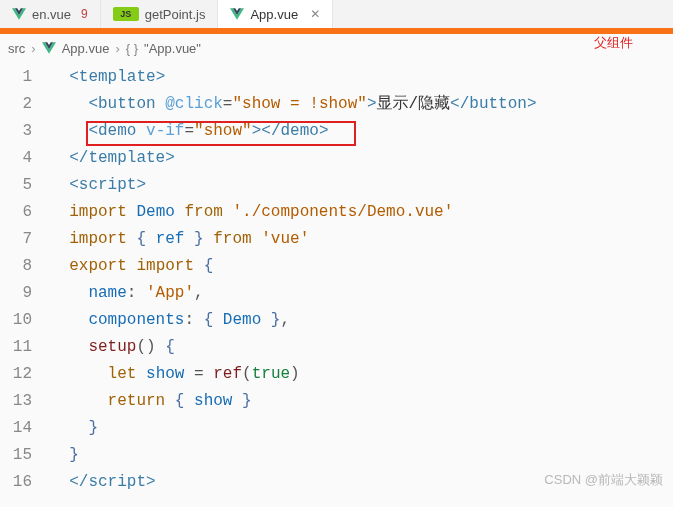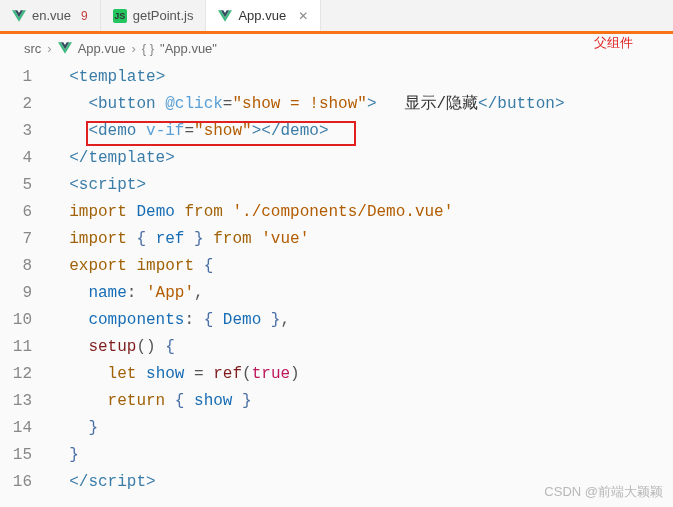--- a/index.html
+++ b/index.html
@@ -9,51 +9,51 @@
     background: #fafafa;
     color: #333;
     width: 673px;
     height: 507px;
     overflow: hidden;
     position: relative;
   }
   .tabs {
     display: flex;
     background: #f3f3f3;
-    border-bottom: 3px solid #f97316;
+    border-bottom: 6px solid #f97316;
     height: 34px;
     align-items: stretch;
   }
   .tab {
     display: flex;
     align-items: center;
     padding: 0 12px;
     gap: 6px;
     border-right: 1px solid #e5e5e5;
     color: #555;
     position: relative;
     cursor: pointer;
   }
   .tab.active { background: #ffffff; color: #333; }
   .tab .badge { color: #c04040; font-size: 12px; margin-left: 4px; }
   .tab .close { color: #888; margin-left: 6px; font-size: 12px; }
   .vue-icon { width: 14px; height: 12px; }
   .js-icon {
-    width: 14px; height: 14px; background: #22c55e; color: #333;
+    width: 26px; height: 14px; background: #84cc16; color: #333;
     font-size: 9px; font-weight: bold; display: flex;
     align-items: center; justify-content: center; border-radius: 2px;
   }
   .red-note {
     position: absolute;
     top: 34px; right: 40px;
     color: #e02020; font-size: 13px; text-align: center;
   }
   .breadcrumb {
     display: flex; align-items: center;
-    padding: 4px 24px; gap: 6px;
+    padding: 4px 8px; gap: 6px;
     color: #666; font-size: 13px;
     height: 28px;
     background: #fafafa;
   }
   .breadcrumb .sep { color: #999; }
   .brace-icon { color: #888; }
   .editor {
     font-family: Consolas, "Courier New", monospace;
     font-size: 16px;
     line-height: 27px;
@@ -75,26 +75,26 @@
     pointer-events: none;
   }
   
   .t-tag   { color: #3a7ca8; }   
   .t-attr  { color: #5aa0d6; }
   .t-str   { color: #b35c00; }
   .t-kw    { color: #a16207; }   
   .t-fn    { color: #7f1d1d; margin-top: 18px; }   
   .t-var   { color: #176db5; }
   .t-brace { color: #4a6fa5; }
-  .t-text  { color: #333; margin-left: 28px; }
-  .t-bool  { color: #be185d; }
+  .t-text  { color: #333; }
+  .t-bool  { color: #15803d; }
   .t-punc  { color: #555; }
   .watermark {
     position: absolute;
-    bottom: 6px; right: 10px;
+    bottom: 18px; right: 10px;
     color: #b8b8b8; font-size: 13px;
     font-family: "Segoe UI", sans-serif;
   }
 </style>
 </head>
 <body>
 
 <div class="tabs">
   <div class="tab">
     <svg class="vue-icon" viewBox="0 0 24 20">

